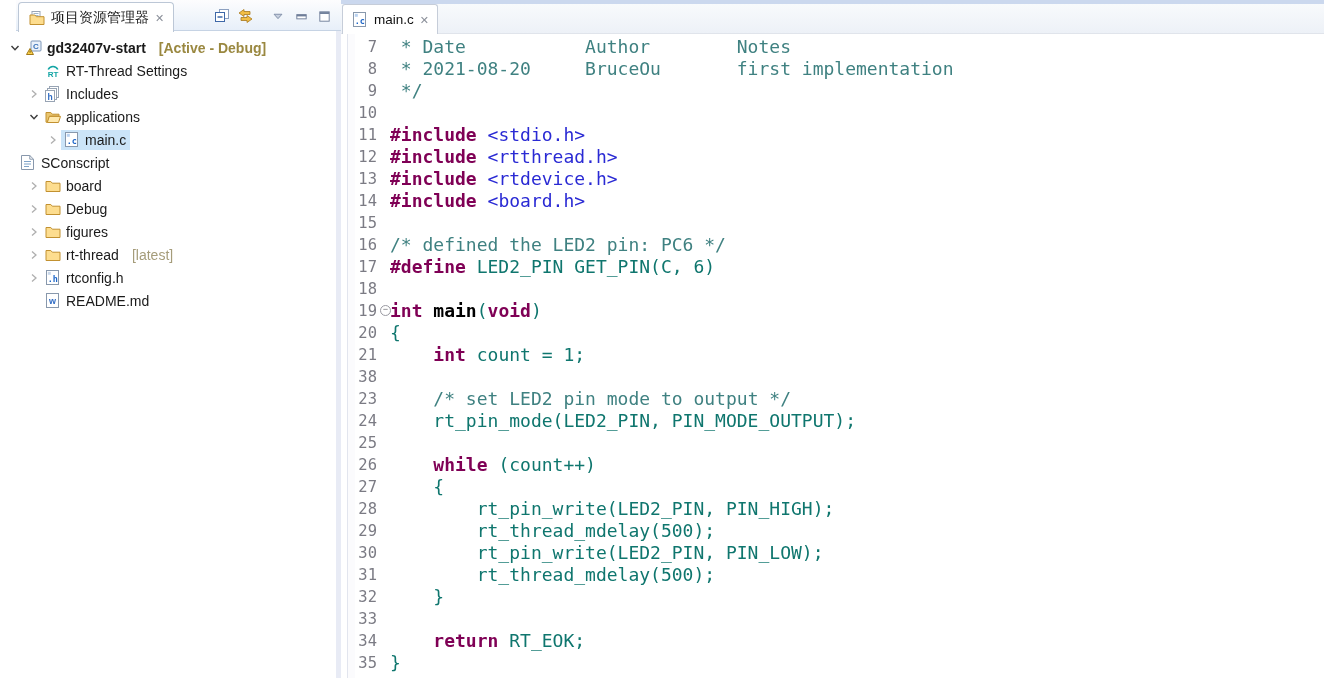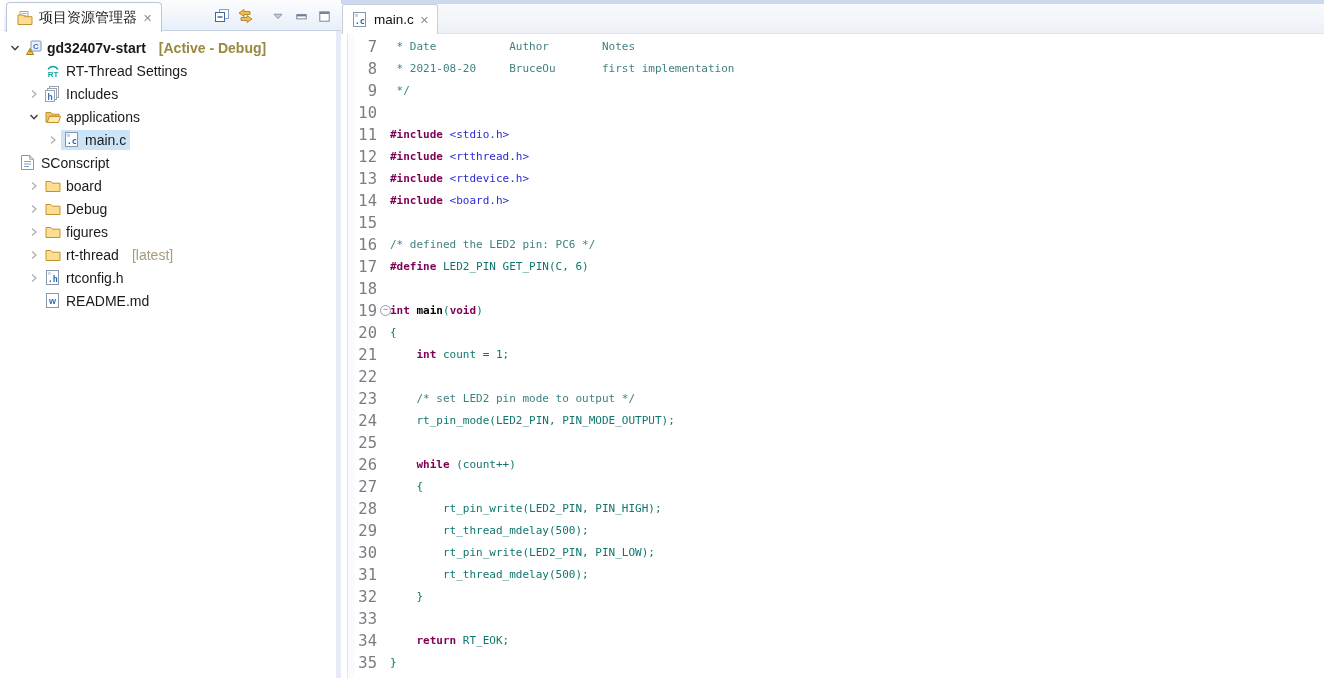--- a/index.html
+++ b/index.html
@@ -3,21 +3,21 @@
 <meta charset="utf-8">
 <style>
   * { margin:0; padding:0; box-sizing:border-box; }
   html,body { width:1324px; height:678px; overflow:hidden; background:#fff;
     font-family:"Liberation Sans","DejaVu Sans",sans-serif; }
 
   .app { position:relative; width:1324px; height:678px; background:#fff; }
 
   
   .explorer { position:absolute; left:0; top:0; width:341px; height:678px; background:#fff; }
-  .explorer-header { position:absolute; left:4px; top:0; right:0; height:31px;
+  .explorer-header { position:absolute; left:16px; top:0; right:0; height:31px;
     background:linear-gradient(#FDFDFE,#E7EFF9); border-bottom:1px solid #C6D3E4; }
   .explorer-tab { position:absolute; left:2px; top:2px; height:30px; z-index:2;
     background:#fff; border:1px solid #BCC7D6; border-bottom:none; border-radius:4px 4px 0 0;
     display:flex; align-items:center; gap:6px; padding:0 9px; }
   .explorer-tab .tab-title { font-size:14px; color:#1b1b1b; }
   .tab-close { font-size:11px; color:#8a8f99; cursor:pointer; line-height:1; padding-top:1px; }
   .explorer-toolbar { position:absolute; right:8px; top:7px; display:flex; align-items:center; gap:5px; z-index:1; }
   .tbtn { width:18px; height:18px; display:inline-flex; align-items:center; justify-content:center; }
   .tbtn.gap-left { margin-left:10px; }
 
@@ -47,21 +47,21 @@
     background:#FBFBFD; border-left:1px solid #E2E5EE; }
   .gutter { position:absolute; left:14px; top:2px; width:22px; text-align:right;
     font-family:"DejaVu Sans Mono","Liberation Mono",monospace; font-size:15.5px;
     line-height:22px; color:#7B7B84; }
   .ln { height:22px; }
   .fold-marker { position:absolute; left:39px; width:11px; height:11px; border:1px solid #9A9AA2;
     border-radius:50%; background:#fff; }
   .fold-marker::after { content:"−"; position:absolute; left:0; right:0; top:-2px;
     text-align:center; font-size:9px; color:#66666C; }
   .code { position:absolute; left:49px; top:2px; right:0; bottom:0;
-    font-family:"DejaVu Sans Mono","Liberation Mono",monospace; font-size:11px;
+    font-family:"DejaVu Sans Mono","Liberation Mono",monospace; font-size:18px;
     line-height:22px; white-space:pre; color:#000; }
   .cl { height:22px; }
   .k { color:var(--keyword); font-weight:bold; }
   .c { color:var(--comment); }
   .i { color:var(--include); }
   .f { color:#000; font-weight:bold; }
   .p { color:#0f766e; }
 </style>
 </head>
 <body>
@@ -333,21 +333,21 @@
           <div class="ln">12</div>
           <div class="ln">13</div>
           <div class="ln">14</div>
           <div class="ln">15</div>
           <div class="ln">16</div>
           <div class="ln">17</div>
           <div class="ln">18</div>
           <div class="ln">19</div>
           <div class="ln">20</div>
           <div class="ln">21</div>
-          <div class="ln">22</div>
+          <div class="ln">38</div>
           <div class="ln">23</div>
           <div class="ln">24</div>
           <div class="ln">25</div>
           <div class="ln">26</div>
           <div class="ln">27</div>
           <div class="ln">28</div>
           <div class="ln">29</div>
           <div class="ln">30</div>
           <div class="ln">31</div>
           <div class="ln">32</div>

